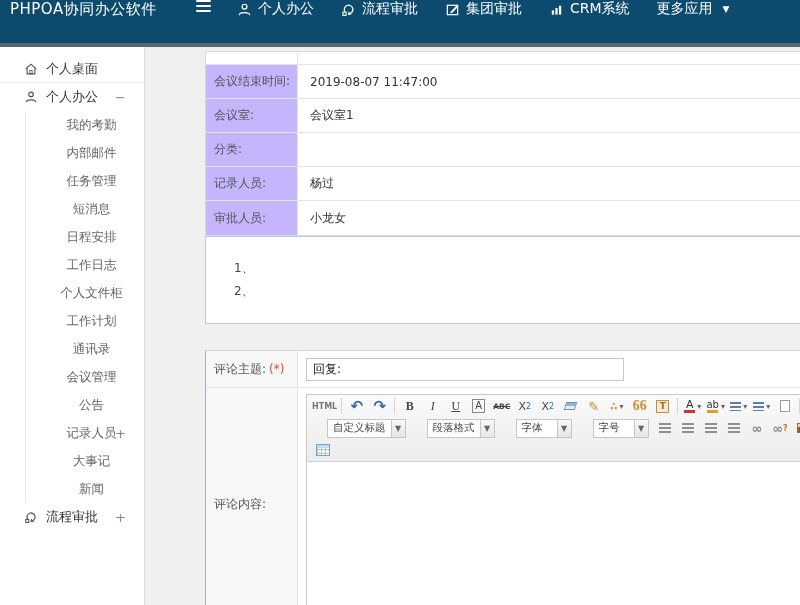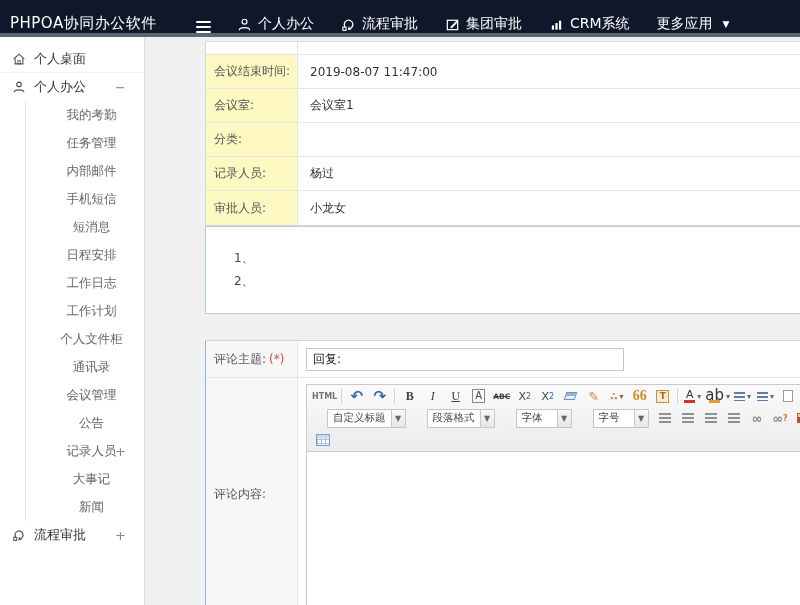--- a/index.html
+++ b/index.html
@@ -1,48 +1,48 @@
 <!DOCTYPE html>
 <html><head>
 <meta charset="utf-8">
 <style>
   * { margin:0; padding:0; box-sizing:border-box; }
   html,body { width:800px; height:605px; overflow:hidden; background:#f0f0f0;
               font-family:"DejaVu Sans","Liberation Sans",sans-serif; }
 
   
-  .navbar { height:33px; background:#0f172a; display:flex; align-items:flex-end; color:#fff; }
+  .navbar { height:43px; background:#0c4a6e; display:flex; align-items:flex-start; color:#fff; }
   .brand { font-size:15px; padding-left:10px; width:190px; letter-spacing:.5px; }
   .burger { display:flex; flex-direction:column; gap:3px; margin:0 26px 0 6px; cursor:pointer; }
   .burger i { display:block; width:15px; height:2px; background:#fff; border-radius:1px; }
   .nav-item { display:flex; align-items:center; gap:6px; font-size:14px; margin-right:27px; cursor:pointer; }
   .nav-item svg { display:block; }
   .caret { font-size:9px; margin-left:4px; }
   .nav-shadow { height:4px; background:#5b6670; width:800px; }
 
   
   .page { display:flex; height:568px; }
 
   
   .sidebar { width:145px; background:#fff; border-right:1px solid #ddd; padding-top:8px; flex:none; }
-  .s-item { height:28px; display:flex; align-items:center; font-size:13px; color:#333; cursor:pointer; padding-left:12px; position:relative; }
+  .s-item { height:28px; display:flex; align-items:center; font-size:13px; color:#333; cursor:pointer; padding-left:24px; position:relative; }
   .s-item .sico { color:#555; margin-right:8px; display:flex; }
   .s-item.first { border-bottom:1px solid #f0f0f0; }
   .s-sub { margin-left:25px; border-left:1px solid #e8e8e8; }
   .s-sub .s-item { font-size:12.5px; color:#666; padding-left:13px;justify-content:center; }
   .toggle { position:absolute; right:18px; color:#888; font-size:13px; }
 
   
   .main { flex:1; background:#f0f0f0; overflow:hidden; padding:4px 0 0 60px; }
 
   .form-table { width:640px; background:#fff; border:1px solid #d9d9d9; }
   .frow { display:flex; border-bottom:1px solid #e5e5e5; min-height:34px; align-items:stretch; }
   .frow:last-child { border-bottom:none; }
   .frow.partial { min-height:13px; }
-  .flabel { width:92px; background:#fef9c3; border-right:1px solid #e5e5e5; display:flex; align-items:center; padding-left:8px; font-size:12px; color:#555; flex:none; }
+  .flabel { width:92px; background:#c4b5fd; border-right:1px solid #e5e5e5; display:flex; align-items:center; padding-left:8px; font-size:12px; color:#555; flex:none; }
   .frow.partial .flabel { background:#fff; }
   .fvalue { flex:1; display:flex; align-items:center; padding-left:12px; font-size:12px; color:#333; }
 
   .content-box { width:640px; background:#fff; border:1px solid #aecce4; height:88px; padding:20px 0 0 28px; font-size:12px; color:#444; }
   .content-box div { line-height:23px; }
 
   .comment-table { margin-top:26px; width:640px; background:#fff; border:1px solid #c7d8e8; border-left-color:#8fb4d6; }
   .crow { display:flex; align-items:stretch; }
   .crow.subject { border-bottom:1px solid #e0e6ec; height:37px; }
   .clabel { width:92px; background:#f7f7f7; border-right:1px solid #e0e6ec; display:flex; align-items:center; padding-left:8px; font-size:12px; color:#555; flex:none; gap:3px; }
@@ -65,21 +65,21 @@
   .strike { font-size:7.5px; text-decoration:line-through; font-weight:bold; }
   .supsub { font-size:11px; } .supsub sup,.supsub sub { color:#2b6cb0; font-size:8px; }
   .eraser { width:11px; height:8px; background:linear-gradient(#8fb3dc 55%,#e8eef5 55%); transform:skewX(-18deg); border:1px solid #7191b8; }
   .brush { color:#d28a2c; font-size:13px; }
   .magic { color:#d28a2c; font-size:11px; font-weight:bold; }
   .quote66 { color:#d28a2c; font-weight:bold; font-size:14px; font-family:"Liberation Serif",serif; }
   .pasteT { border:1px solid #c78f3f; background:#f7ead2; color:#b06820; font-size:9px; font-weight:bold; width:13px; height:13px; display:flex; align-items:center; justify-content:center; }
   .fcolor { display:flex; flex-direction:column; align-items:center; line-height:10px; font-size:11px; color:#333; }
   .fcolor .bar { width:11px; height:3px; background:#cc3333; }
   .hl .bar { background:#e09a30; }
-  .hl { font-size:15px; }
+  .hl { font-size:10px; }
   .dd { font-size:8px; color:#666; margin-left:2px; }
   .bars { width:11px; height:9px; background:repeating-linear-gradient(to bottom,#5a7fae 0 2px,transparent 2px 4px); }
   .bars.gray { background:repeating-linear-gradient(to bottom,#909090 0 2px,transparent 2px 4px); width:12px; height:10px; }
   .page-ic { width:10px; height:12px; border:1px solid #9a9a9a; background:#fff; }
   .link-ic { color:#888; font-size:13px; font-weight:bold; }
   .unlink sup { color:#d07020; font-size:8px; }
   .img-ic { width:13px; height:10px; border:1px solid #9a6a4a; background:linear-gradient(180deg,#f7d08a 35%,#c2452a 35%); position:relative; }
   .img-ic.add::after { content:""; position:absolute; right:-2px; bottom:-2px; width:5px; height:5px; background:#57a839; border-radius:1px; }
   .blocks { display:flex; flex-direction:column; gap:1px; }
   .blocks i { width:10px; height:5px; background:#6b9bd2; border:1px solid #4a7ab5; border-radius:1px; display:block; }
@@ -175,42 +175,39 @@
       </span>
       <span>个人办公</span>
       <span class="toggle">−</span>
     </div>
 
     <div class="s-sub">
       <div class="s-item">
           <span>我的考勤</span>
         </div>
       <div class="s-item">
+          <span>内部邮件</span>
+        </div>
+      <div class="s-item">
           <span>任务管理</span>
         </div>
       <div class="s-item">
-          <span>内部邮件</span>
-        </div>
-      <div class="s-item">
-          <span>手机短信</span>
-        </div>
-      <div class="s-item">
           <span>短消息</span>
         </div>
       <div class="s-item">
           <span>日程安排</span>
         </div>
       <div class="s-item">
           <span>工作日志</span>
         </div>
       <div class="s-item">
+          <span>个人文件柜</span>
+        </div>
+      <div class="s-item">
           <span>工作计划</span>
-        </div>
-      <div class="s-item">
-          <span>个人文件柜</span>
         </div>
       <div class="s-item">
           <span>通讯录</span>
         </div>
       <div class="s-item">
           <span>会议管理</span>
         </div>
       <div class="s-item">
           <span>公告</span>
         </div>

